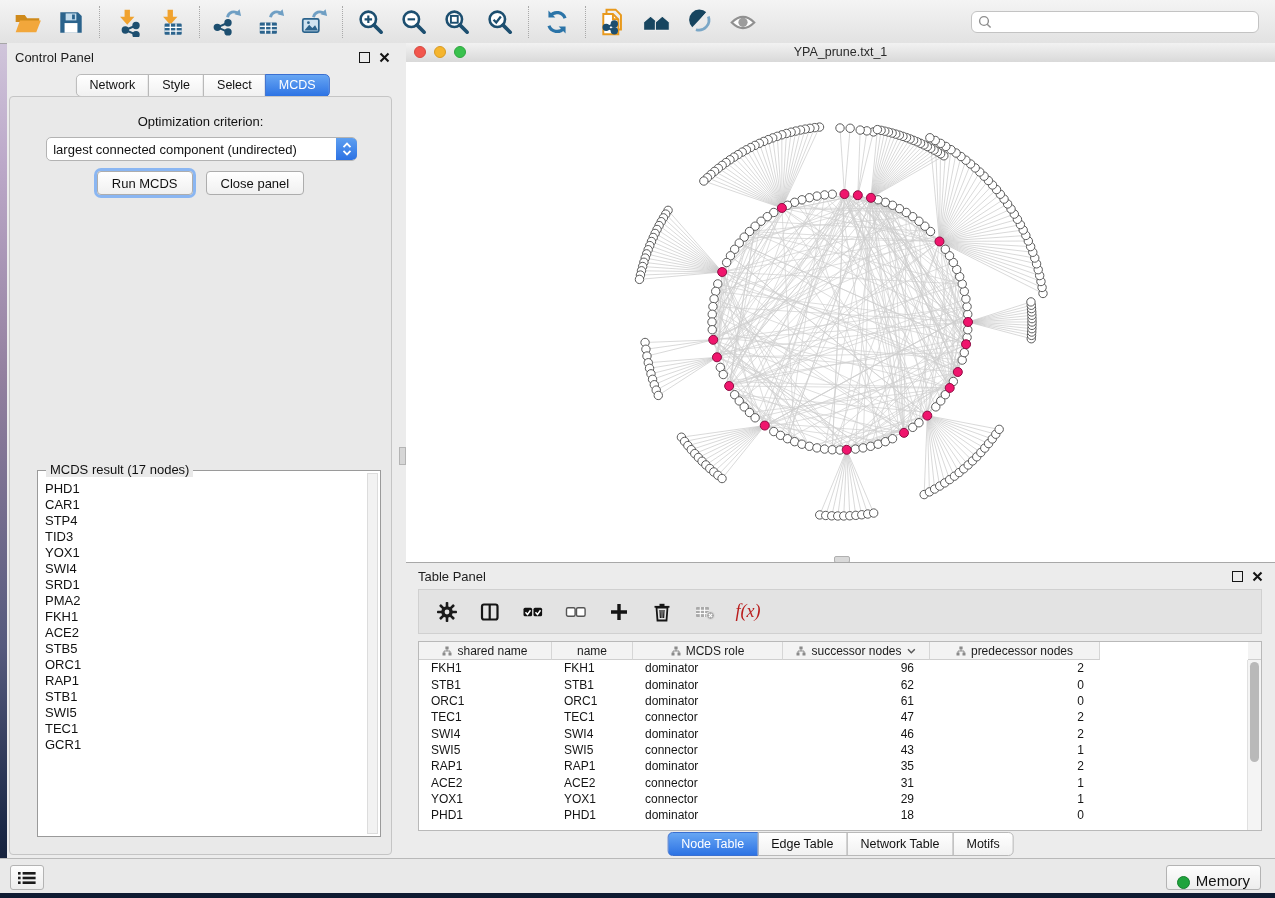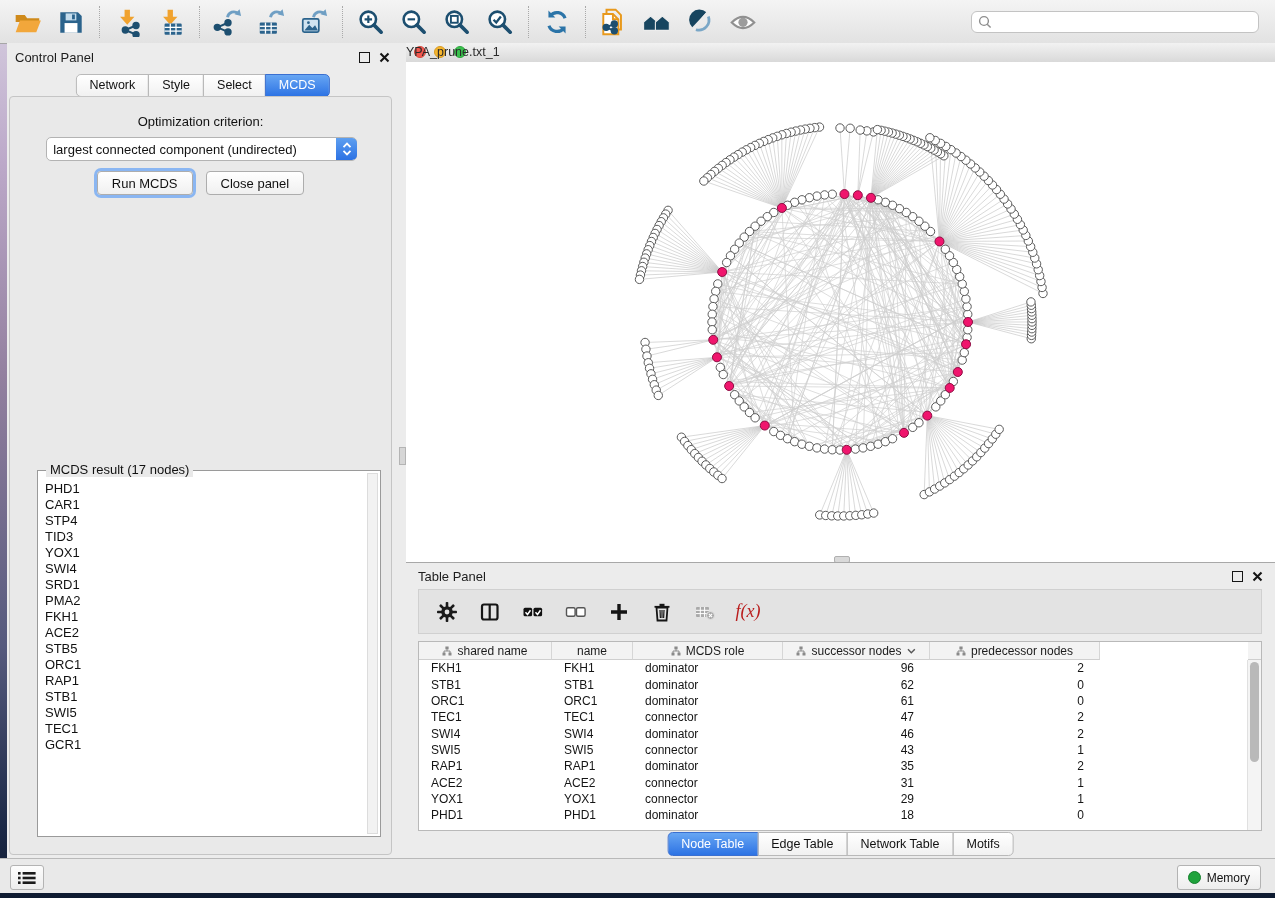--- a/index.html
+++ b/index.html
@@ -48,21 +48,21 @@
   .list-track{position:absolute;top:2px;bottom:2px;right:2px;width:9px;background:#f2f2f2;border:1px solid #dcdcdc;}
   
   .v-splitter{position:absolute;left:398px;top:43px;width:8px;height:815px;background:#ececec;border-right:1px solid #9a9a9a;}
   .v-grip{position:absolute;left:1px;top:404px;width:5px;height:16px;background:#d6d6d6;border:1px solid #b4b4b4;}
   
   .net-window{position:absolute;left:406px;top:43px;width:869px;height:519px;background:#fff;}
   .net-titlebar{position:absolute;left:0;top:0;right:0;height:19px;
     background:linear-gradient(#f2f2f2,#d9d9d9);border-bottom:1px solid #adadad;}
   .lights{position:absolute;left:8px;top:3px;display:flex;gap:8px;}
   .light{width:12px;height:12px;border-radius:50%;}
-  .net-title{position:absolute;left:0;right:0;top:2px;font-size:12.5px;color:#2a2a2a;}
+  .net-title{position:absolute;left:0;right:0;top:2px;text-align:center;font-size:12.5px;color:#2a2a2a;}
   .net-canvas{position:absolute;left:0;top:19px;right:0;bottom:0;background:#fff;overflow:hidden;}
   .h-grip{position:absolute;left:428px;bottom:-1px;width:14px;height:5px;background:#d9d9d9;border:1px solid #b0b0b0;border-radius:2px;}
   
   .table-panel{position:absolute;left:406px;top:562px;width:869px;height:296px;background:#ececec;border-top:1px solid #a8a8a8;}
   .tp-header{position:absolute;top:4px;left:12px;right:12px;height:18px;display:flex;align-items:center;}
   .tp-toolbar{position:absolute;top:26px;left:12px;right:13px;height:45px;background:#e3e3e3;
     border:1px solid #d0d0d0;display:flex;align-items:center;gap:19px;padding-left:16px;box-sizing:border-box;}
   .tp-icon{width:24px;height:24px;display:flex;align-items:center;justify-content:center;cursor:default;}
   .fx-label{font-family:"Liberation Serif","DejaVu Serif",serif;font-style:italic;font-size:18px;color:#b91c1c;}
   .tp-table{position:absolute;top:78px;left:12px;right:13px;bottom:28px;background:#fff;border:1px solid #b9b9b9;overflow:hidden;}
@@ -75,21 +75,21 @@
   .tscroll{position:absolute;right:0;top:18px;bottom:0;width:13px;background:#f4f4f4;border-left:1px solid #e0e0e0;}
   .tthumb{position:absolute;left:1.5px;top:2px;width:9px;height:100px;background:#b9b9b9;border-radius:5px;}
   .tcorner{position:absolute;right:0;top:0;width:13px;height:18px;background:#f3f3f3;border-bottom:1px solid #cfcfcf;box-sizing:border-box;}
   .tp-tabs{bottom:3px;top:auto;}
   .tp-tabs .tab{height:22px;line-height:22px;}
   
   .status-bar{position:absolute;left:0;top:858px;width:1275px;height:35px;background:#e9e9e9;border-top:1px solid #b9b9b9;box-sizing:border-box;}
   .task-btn{position:absolute;left:10px;top:6px;width:32px;height:23px;background:linear-gradient(#fdfdfd,#ededed);
     border:1px solid #b3b3b3;border-radius:3px;display:flex;align-items:center;justify-content:center;}
   .mem-btn{position:absolute;right:14px;top:6px;height:23px;padding:0 10px;background:linear-gradient(#fdfdfd,#ededed);
-    border:1px solid #b3b3b3;border-radius:3px;display:flex;align-items:center;gap:6px;font-size:12px;color:#111;}
+    border:1px solid #b3b3b3;border-radius:3px;display:flex;align-items:flex-end;gap:6px;font-size:15px;color:#111;}
   .mem-dot{width:11px;height:11px;border-radius:50%;background:#1fa33c;border:1px solid #15802d;}
 </style>
 </head>
 <body>
 
 <div class="toolbar">
   <div id="tb-icons" style="display:flex;align-items:center;">
       <div class="tb-group">
         <div class="tb-btn">
           <svg width="30" height="30" viewBox="0 0 28 28">

